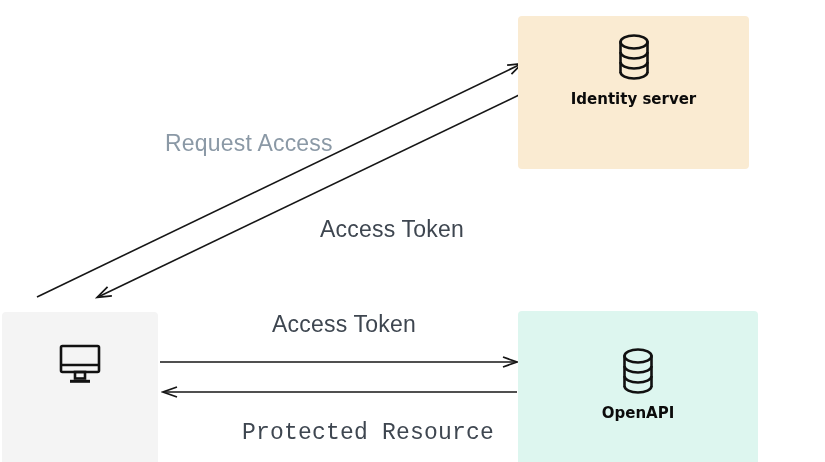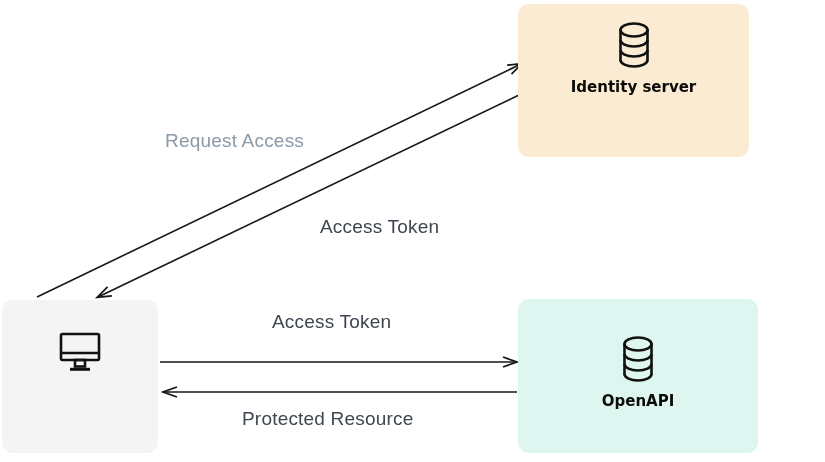--- a/index.html
+++ b/index.html
@@ -8,25 +8,26 @@
     position: relative;
     width: 825px;
     height: 462px;
     background: #ffffff;
     overflow: hidden;
     font-family: "Liberation Sans", sans-serif;
   }
   
   .node {
     position: absolute;
-    border-radius: 11px;
+    border-radius: 4px;
     display: flex;
     flex-direction: column;
     align-items: center;
     box-sizing: border-box;
+    margin-top: 12px;
   }
   #node-identity { left: 518px; top: 4px;   width: 231px; height: 153px; padding-top: 17px; }
   #node-client   { left: 2px;   top: 300px; width: 156px; height: 153px; padding-top: 31px; }
   #node-openapi  { left: 518px; top: 299px; width: 240px; height: 154px; padding-top: 36px; }
   .node-icon { display: block; line-height: 0; }
   .node-label {
     font-family: "DejaVu Sans", sans-serif;
     font-weight: bold;
     font-size: 15px;
     color: #0b0b0b;
@@ -38,28 +39,28 @@
   
   .edges-svg {
     position: absolute;
     left: 0; top: 0;
     width: 825px; height: 462px;
     pointer-events: none;
   }
   
   .edge-label {
     position: absolute;
-    font-size: 19px;
+    font-size: 23px;
     white-space: nowrap;
     letter-spacing: 0.2px;
   }
   #lbl-edge0 { left: 165px; top: 130px; }
   #lbl-edge1 { left: 320px; top: 216px; }
   #lbl-edge2 { left: 272px; top: 311px; }
-  #lbl-edge3 { left: 242px; top: 408px; }
+  #lbl-edge3 { left: 242px; top: 420px; font-family: Liberation Mono, monospace; }
 </style>
 </head>
 <body>
 
 <div class="stage">
 
   <svg class="edges-svg" viewBox="0 0 825 462">
     <defs>
       <marker id="arrowhead" viewBox="0 0 18 14" refX="15" refY="7" markerWidth="18" markerHeight="14" markerUnits="userSpaceOnUse" orient="auto">
         <path d="M2 2 L16 7 L2 12" fill="none" stroke="#161616" stroke-width="1.7"></path>

